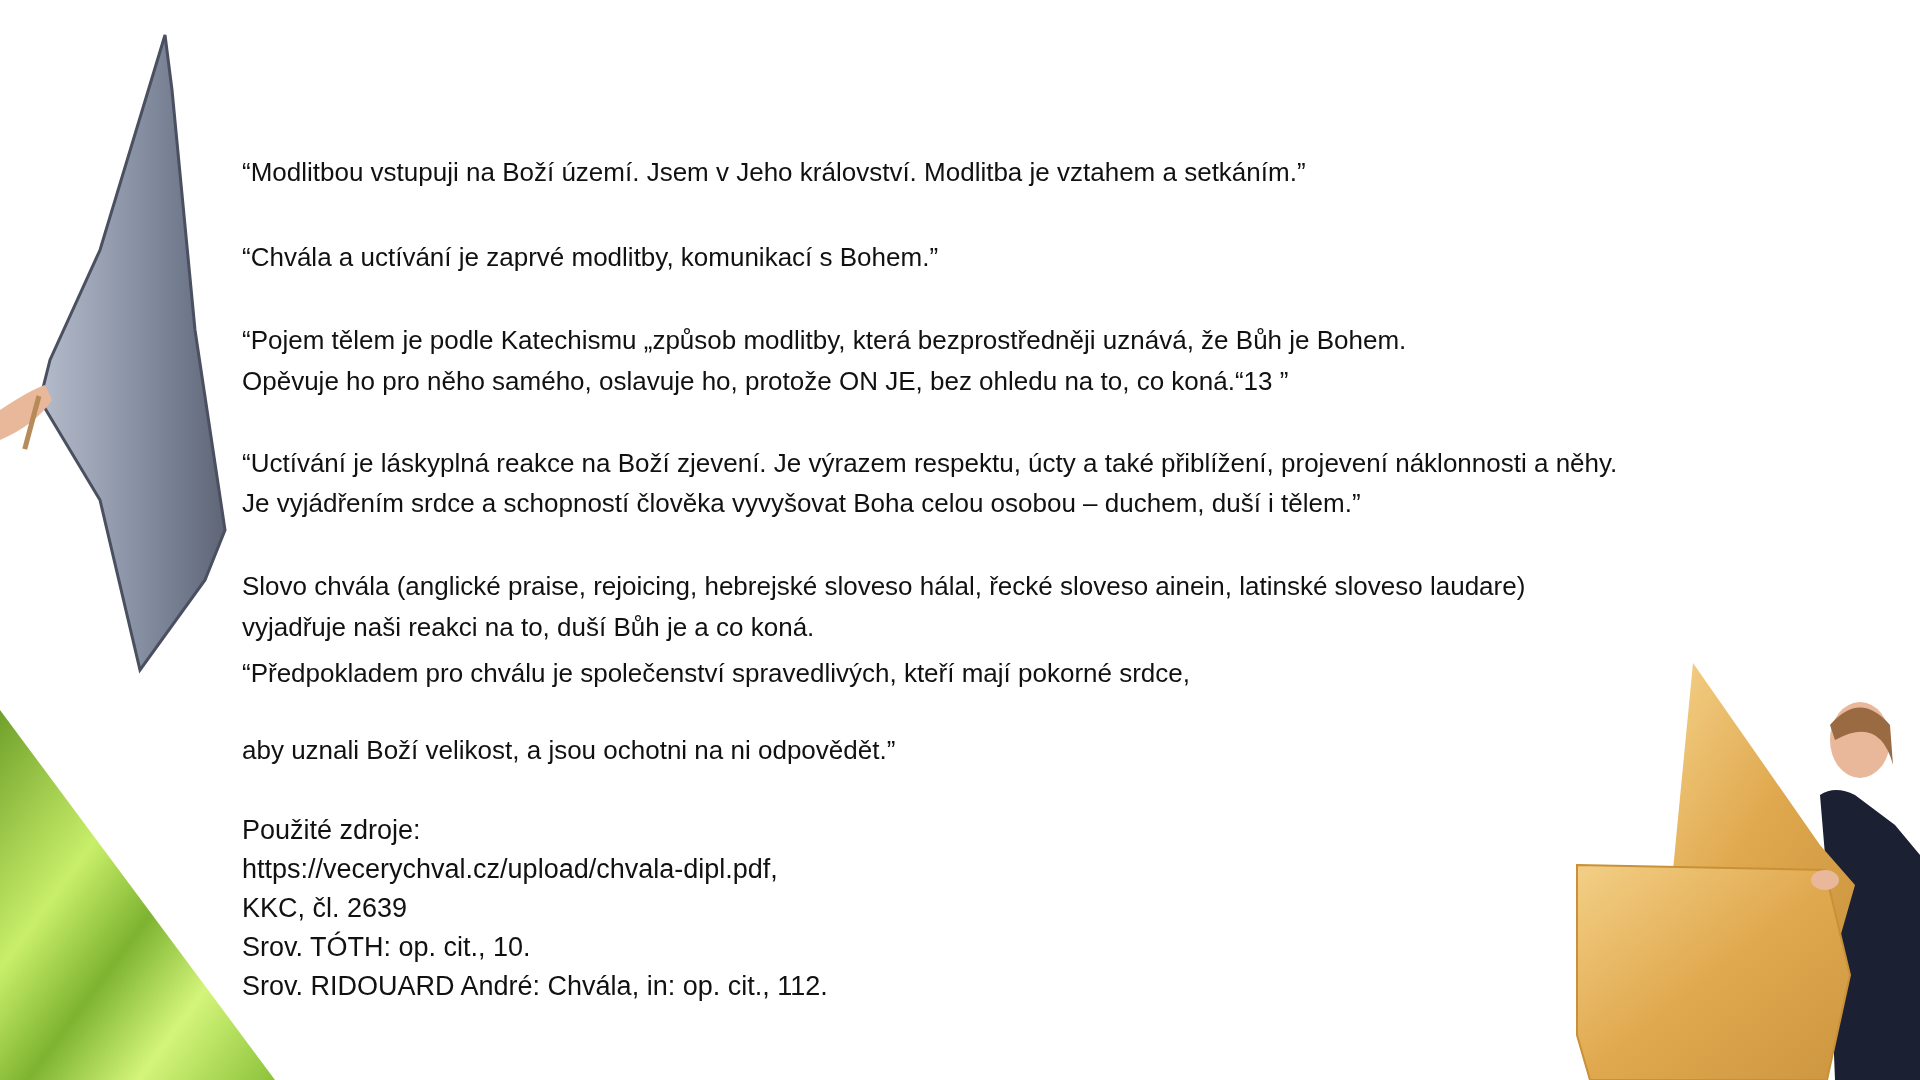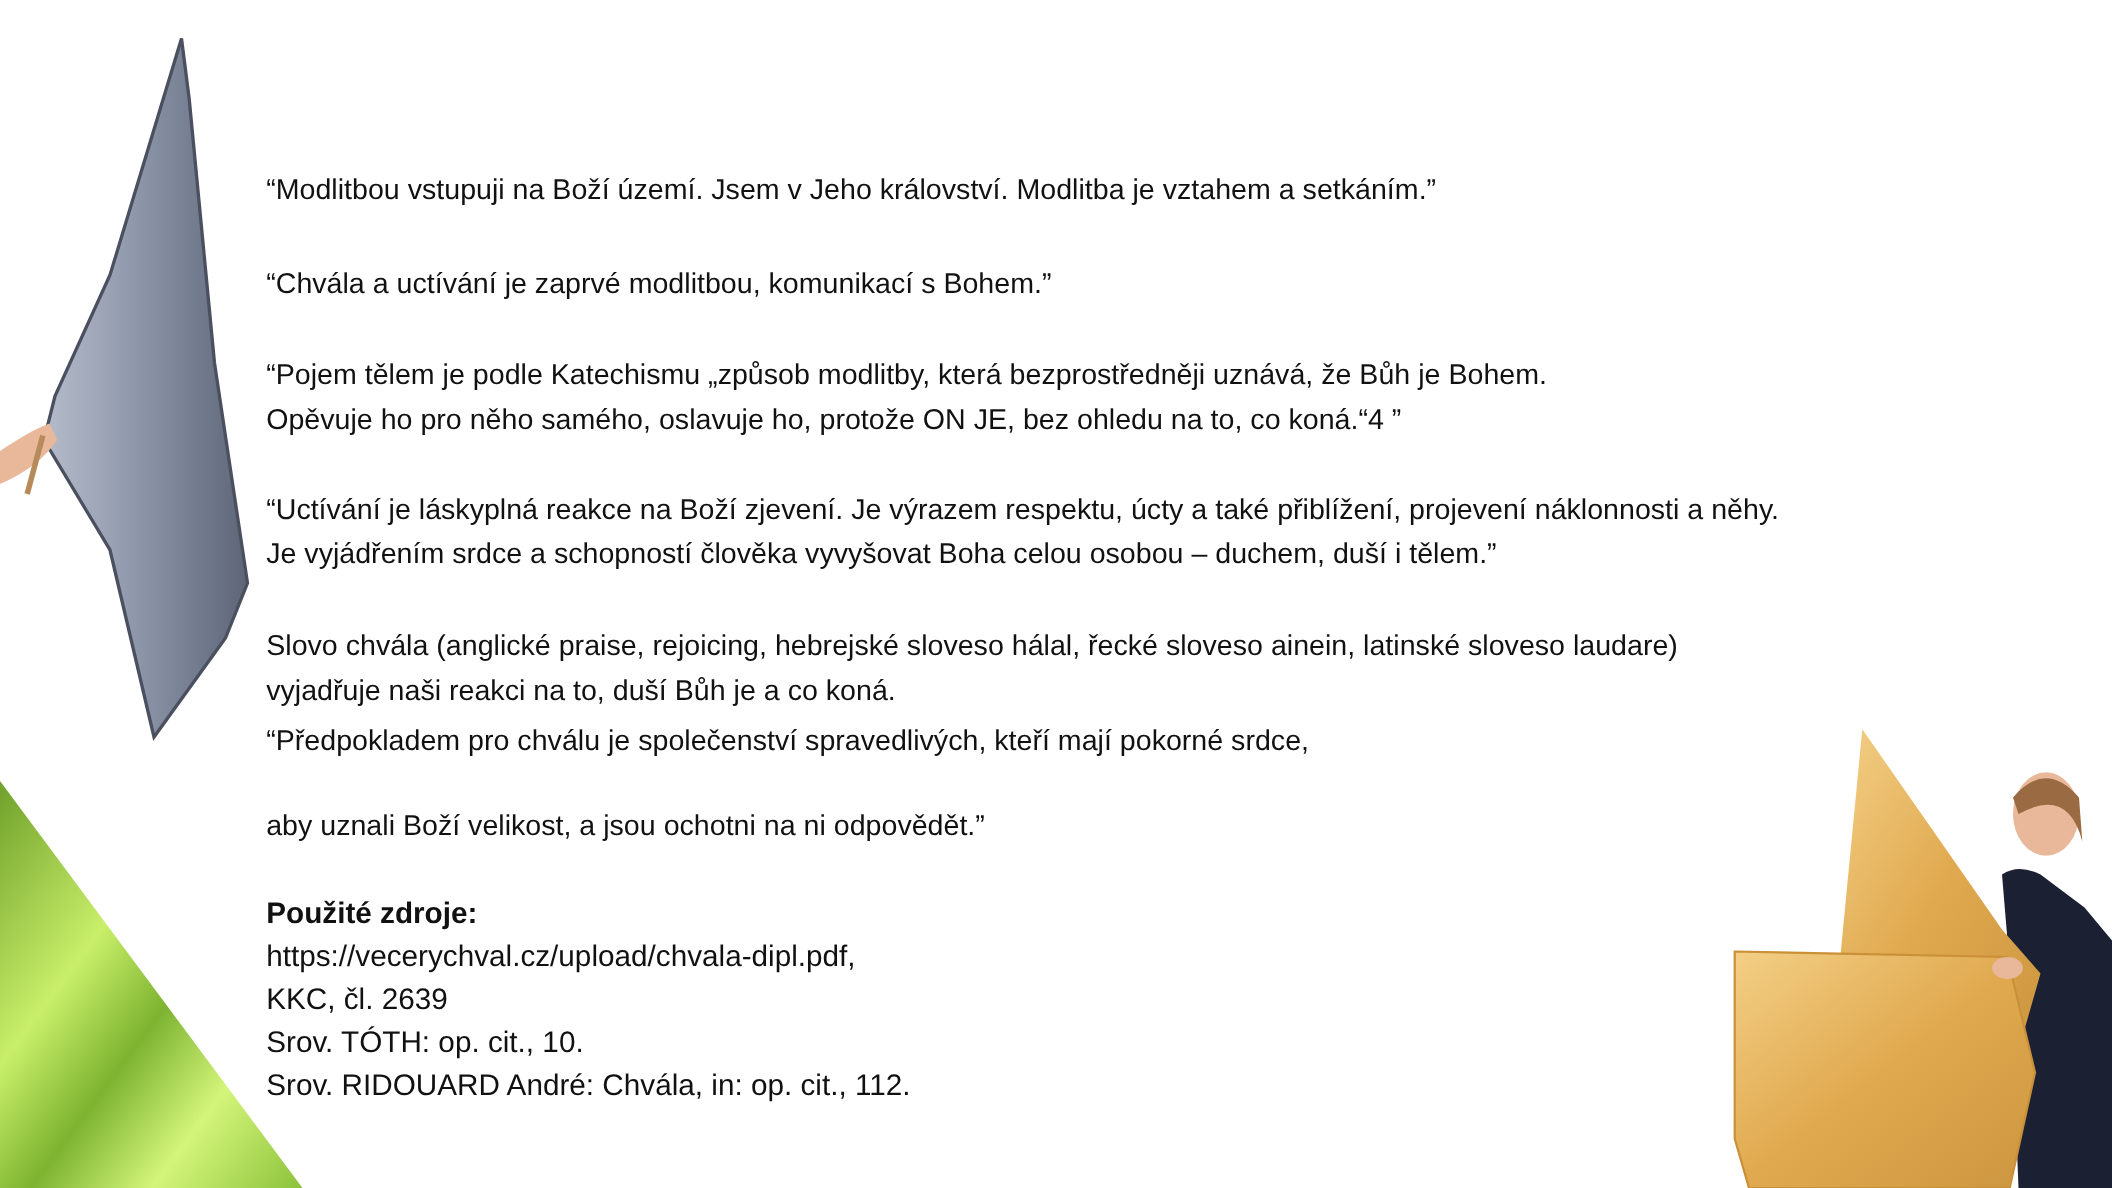--- a/index.html
+++ b/index.html
@@ -6,21 +6,21 @@
   body {
     width: 1920px; height: 1080px; position: relative; overflow: hidden;
     background: #ffffff;
     font-family: "Liberation Sans", sans-serif;
     color: #111111;
   }
   .line {
     position: absolute; left: 242px;
     font-size: 26px; line-height: 34px; white-space: nowrap;
   }
-  .bold { font-weight: bold; }
+  .bold { font-weight: normal; }
   .src { font-size: 27px; }
   .deco { position: absolute; }
 </style>
 </head>
 <body>
 
 <svg class="deco" style="left:0;top:30px" width="240" height="650" viewBox="0 0 240 650">
   <defs>
     <linearGradient id="gf" x1="0" y1="0" x2="1" y2="0">
       <stop offset="0" stop-color="#b5bccb"></stop>
@@ -57,24 +57,24 @@
   <path d="M255 140 Q270 130 290 140 L330 170 L355 200 L355 425 L270 425 L265 300 L260 200 Z" fill="#1c2033"></path>
   <ellipse cx="295" cy="85" rx="30" ry="38" fill="#e9b89a"></ellipse>
   <path d="M265 70 Q295 35 325 70 L328 110 Q315 60 270 85 Z" fill="#9a6a42"></path>
   <path d="M128 8 L255 190 L290 230 L270 300 L250 230 L108 215 Z" fill="url(#gg)"></path>
   <path d="M12 210 L260 215 L285 320 L262 425 L25 425 L12 380 Z" fill="url(#gg)" stroke="#c99038" stroke-width="2"></path>
   <ellipse cx="260" cy="225" rx="14" ry="10" fill="#e9b89a"></ellipse>
 </svg>
 
 <div class="line" style="top:155px">“Modlitbou vstupuji na Boží území. Jsem v Jeho království. Modlitba je vztahem a setkáním.”</div>
 
-<div class="line" style="top:240px">“Chvála a uctívání je zaprvé modlitbou, komunikací s Bohem.”</div>
+<div class="line" style="top:240px">“Chvála a uctívání je zaprvé modlitby, komunikací s Bohem.”</div>
 
 <div class="line" style="top:323px">“Pojem tělem je podle Katechismu „způsob modlitby, která bezprostředněji uznává, že Bůh je Bohem.</div>
-<div class="line" style="top:364px">Opěvuje ho pro něho samého, oslavuje ho, protože ON JE, bez ohledu na to, co koná.“4 ”</div>
+<div class="line" style="top:364px">Opěvuje ho pro něho samého, oslavuje ho, protože ON JE, bez ohledu na to, co koná.“13 ”</div>
 
 <div class="line" style="top:446px">“Uctívání je láskyplná reakce na Boží zjevení. Je výrazem respektu, úcty a také přiblížení, projevení náklonnosti a něhy.</div>
 <div class="line" style="top:486px">Je vyjádřením srdce a schopností člověka vyvyšovat Boha celou osobou – duchem, duší i tělem.”</div>
 
 <div class="line" style="top:569px">Slovo chvála (anglické praise, rejoicing, hebrejské sloveso hálal, řecké sloveso ainein, latinské sloveso laudare)</div>
 <div class="line" style="top:610px">vyjadřuje naši reakci na to, duší Bůh je a co koná.</div>
 
 <div class="line" style="top:656px">“Předpokladem pro chválu je společenství spravedlivých, kteří mají pokorné srdce,</div>
 <div class="line" style="top:733px">aby uznali Boží velikost, a jsou ochotni na ni odpovědět.”</div>
 

